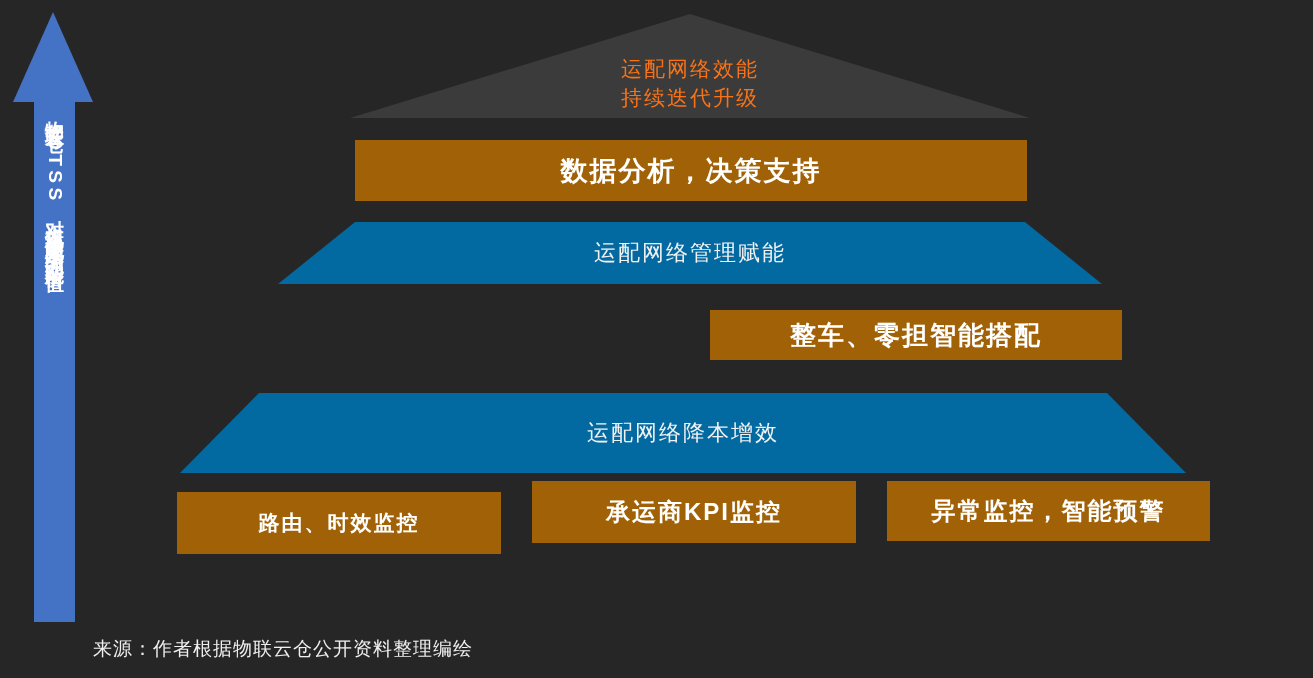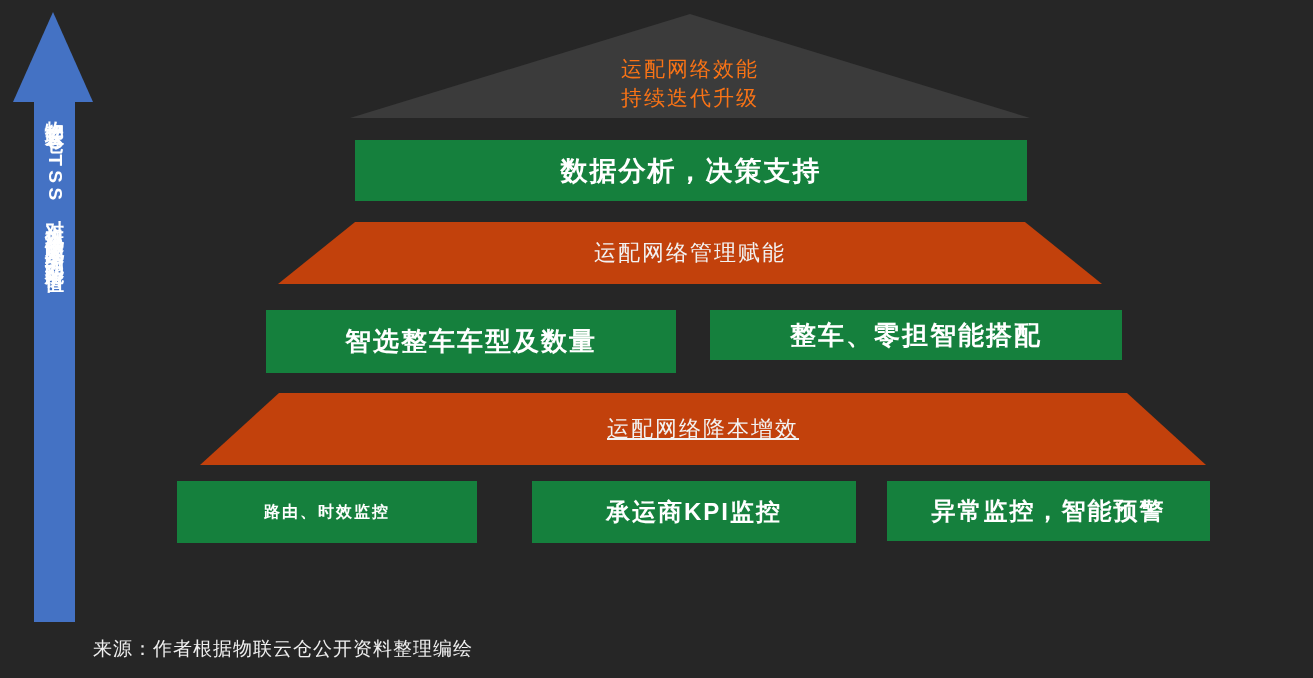--- a/index.html
+++ b/index.html
@@ -25,39 +25,39 @@
   .apex{
     position:absolute;left:350px;top:14px;width:680px;height:104px;
     background:#3B3B3B;clip-path:polygon(50% 0,100% 100%,0 100%);
   }
   .apex-text{
     position:absolute;left:0;right:0;bottom:6px;text-align:center;
     color:#f97316;font-size:21px;line-height:29px;letter-spacing:2px;
   }
   
   .bluebox{
-    position:absolute;background:#15803d;color:#ffffff;font-weight:bold;
+    position:absolute;background:#a16207;color:#ffffff;font-weight:bold;
     display:flex;align-items:center;justify-content:center;letter-spacing:2px;
   }
   .box-l1 {left:355px;top:140px;width:672px;height:61px;font-size:27px;}
   .box-l2a{left:266px;top:310px;width:410px;height:63px;font-size:26px;}
   .box-l2b{left:710px;top:310px;width:412px;height:50px;font-size:26px;}
-  .box-l3a{left:177px;top:481px;width:300px;height:62px;font-size:16px;}
+  .box-l3a{left:177px;top:492px;width:324px;height:62px;font-size:21px;}
   .box-l3b{left:532px;top:481px;width:324px;height:62px;font-size:24px;}
   .box-l3c{left:887px;top:481px;width:323px;height:60px;font-size:24px;}
   
   .band{
-    position:absolute;background:#c2410c;color:#F2F2F2;
+    position:absolute;background:#0369a1;color:#F2F2F2;
     display:flex;align-items:center;justify-content:center;
     font-size:22px;letter-spacing:2px;
   }
   .band-1{left:278px;top:222px;width:824px;height:62px;
           clip-path:polygon(9.35% 0,90.65% 0,100% 100%,0 100%);}
-  .band-2{left:200px;top:393px;width:1006px;height:72px;
-          clip-path:polygon(7.85% 0,92.15% 0,100% 100%,0 100%);text-decoration:underline;}
+  .band-2{left:180px;top:393px;width:1006px;height:80px;
+          clip-path:polygon(7.85% 0,92.15% 0,100% 100%,0 100%);}
   .band-3{left:92px;top:562px;width:1196px;height:64px;
           clip-path:polygon(7.1% 0,92.9% 0,100% 100%,0 100%);}
   
   .source{
     position:absolute;left:93px;top:636px;color:#EFEFEF;
     font-size:19px;letter-spacing:1px;
   }
 </style>
 </head>
 <body>
@@ -75,23 +75,20 @@
     </div>
   </div>
 
   <div class="bluebox box-l1">
     <span>数据分析，决策支持</span>
   </div>
   <div class="band band-1">
     <span>运配网络管理赋能</span>
   </div>
 
-  <div class="bluebox box-l2a">
-    <span>智选整车车型及数量</span>
-  </div>
   <div class="bluebox box-l2b">
     <span>整车、零担智能搭配</span>
   </div>
   <div class="band band-2">
     <span>运配网络降本增效</span>
   </div>
 
   <div class="bluebox box-l3a">
     <span>路由、时效监控</span>
   </div>

